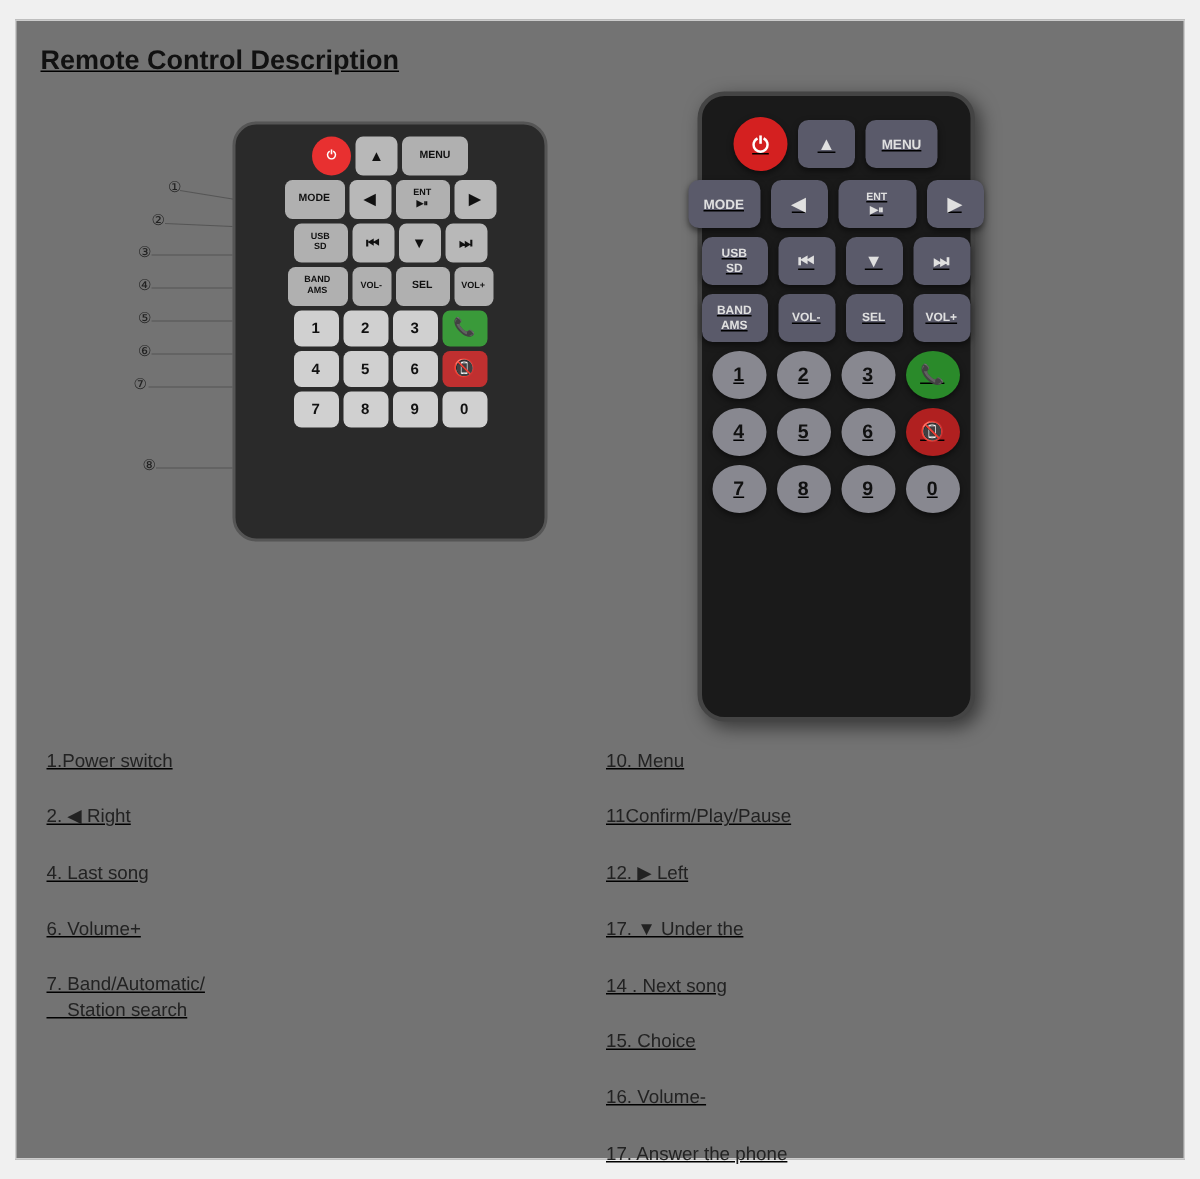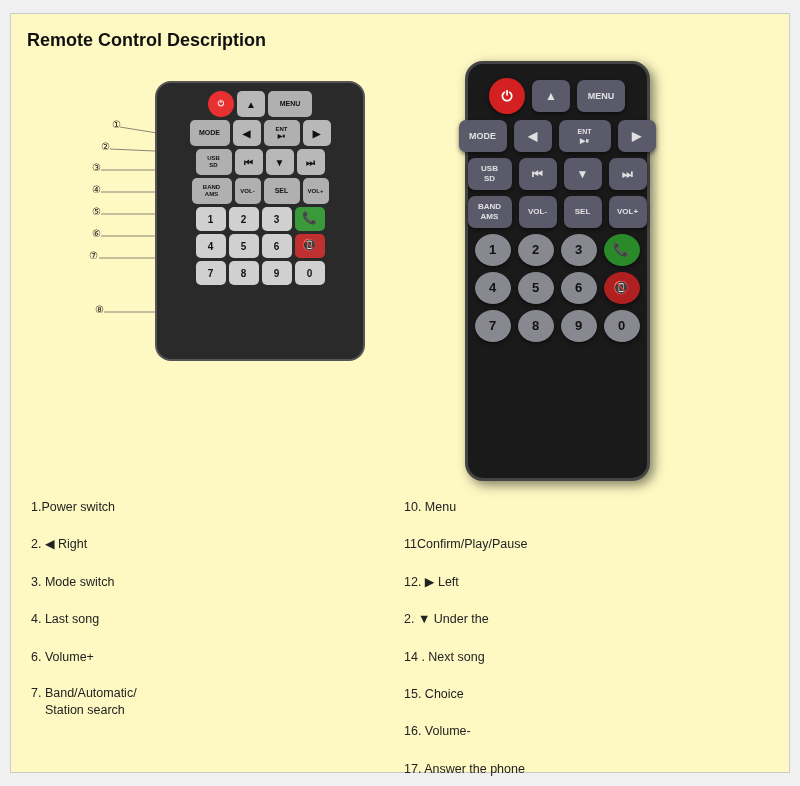--- a/index.html
+++ b/index.html
@@ -10,25 +10,26 @@
       font-family: Arial, sans-serif;
       font-size: 13px;
       display: flex;
       align-items: center;
       justify-content: center;
       overflow: hidden;
     }
     .main-container {
       width: 780px;
       height: 760px;
-      background: #fef9c3;
+      background: #737373;
       border: 1px solid #ccc;
       display: flex;
       flex-direction: column;
       padding: 16px 16px 10px 16px;
+      text-decoration: underline;
     }
     .title {
       font-size: 18px;
       font-weight: bold;
       margin-bottom: 10px;
       color: #111;
     }
     .top-section {
       display: flex;
       flex-direction: row;
@@ -372,30 +373,29 @@
           <div class="rb-btn num-rb">0</div>
         </div>
       </div>
     </div>
   </div>
 
   <div class="descriptions">
     <div class="desc-col">
       <div class="desc-item">1.Power switch</div>
       <div class="desc-item">2. ◀ Right</div>
-      <div class="desc-item">3. Mode switch</div>
       <div class="desc-item">4. Last song</div>
       <div class="desc-item">6. Volume+</div>
       <div class="desc-item two-line">7. Band/Automatic/<br>&nbsp;&nbsp;&nbsp;&nbsp;Station search</div>
     </div>
     <div class="desc-col">
       <div class="desc-item">10. Menu</div>
       <div class="desc-item">11Confirm/Play/Pause</div>
       <div class="desc-item">12. ▶ Left</div>
-      <div class="desc-item">2. ▼ Under the</div>
+      <div class="desc-item">17. ▼ Under the</div>
       <div class="desc-item">14 . Next song</div>
       <div class="desc-item">15. Choice</div>
       <div class="desc-item">16. Volume-</div>
       <div class="desc-item">17. Answer the phone</div>
       <div class="desc-item">18. Hang up</div>
     </div>
   </div>
 </div>
 
 </body></html>

